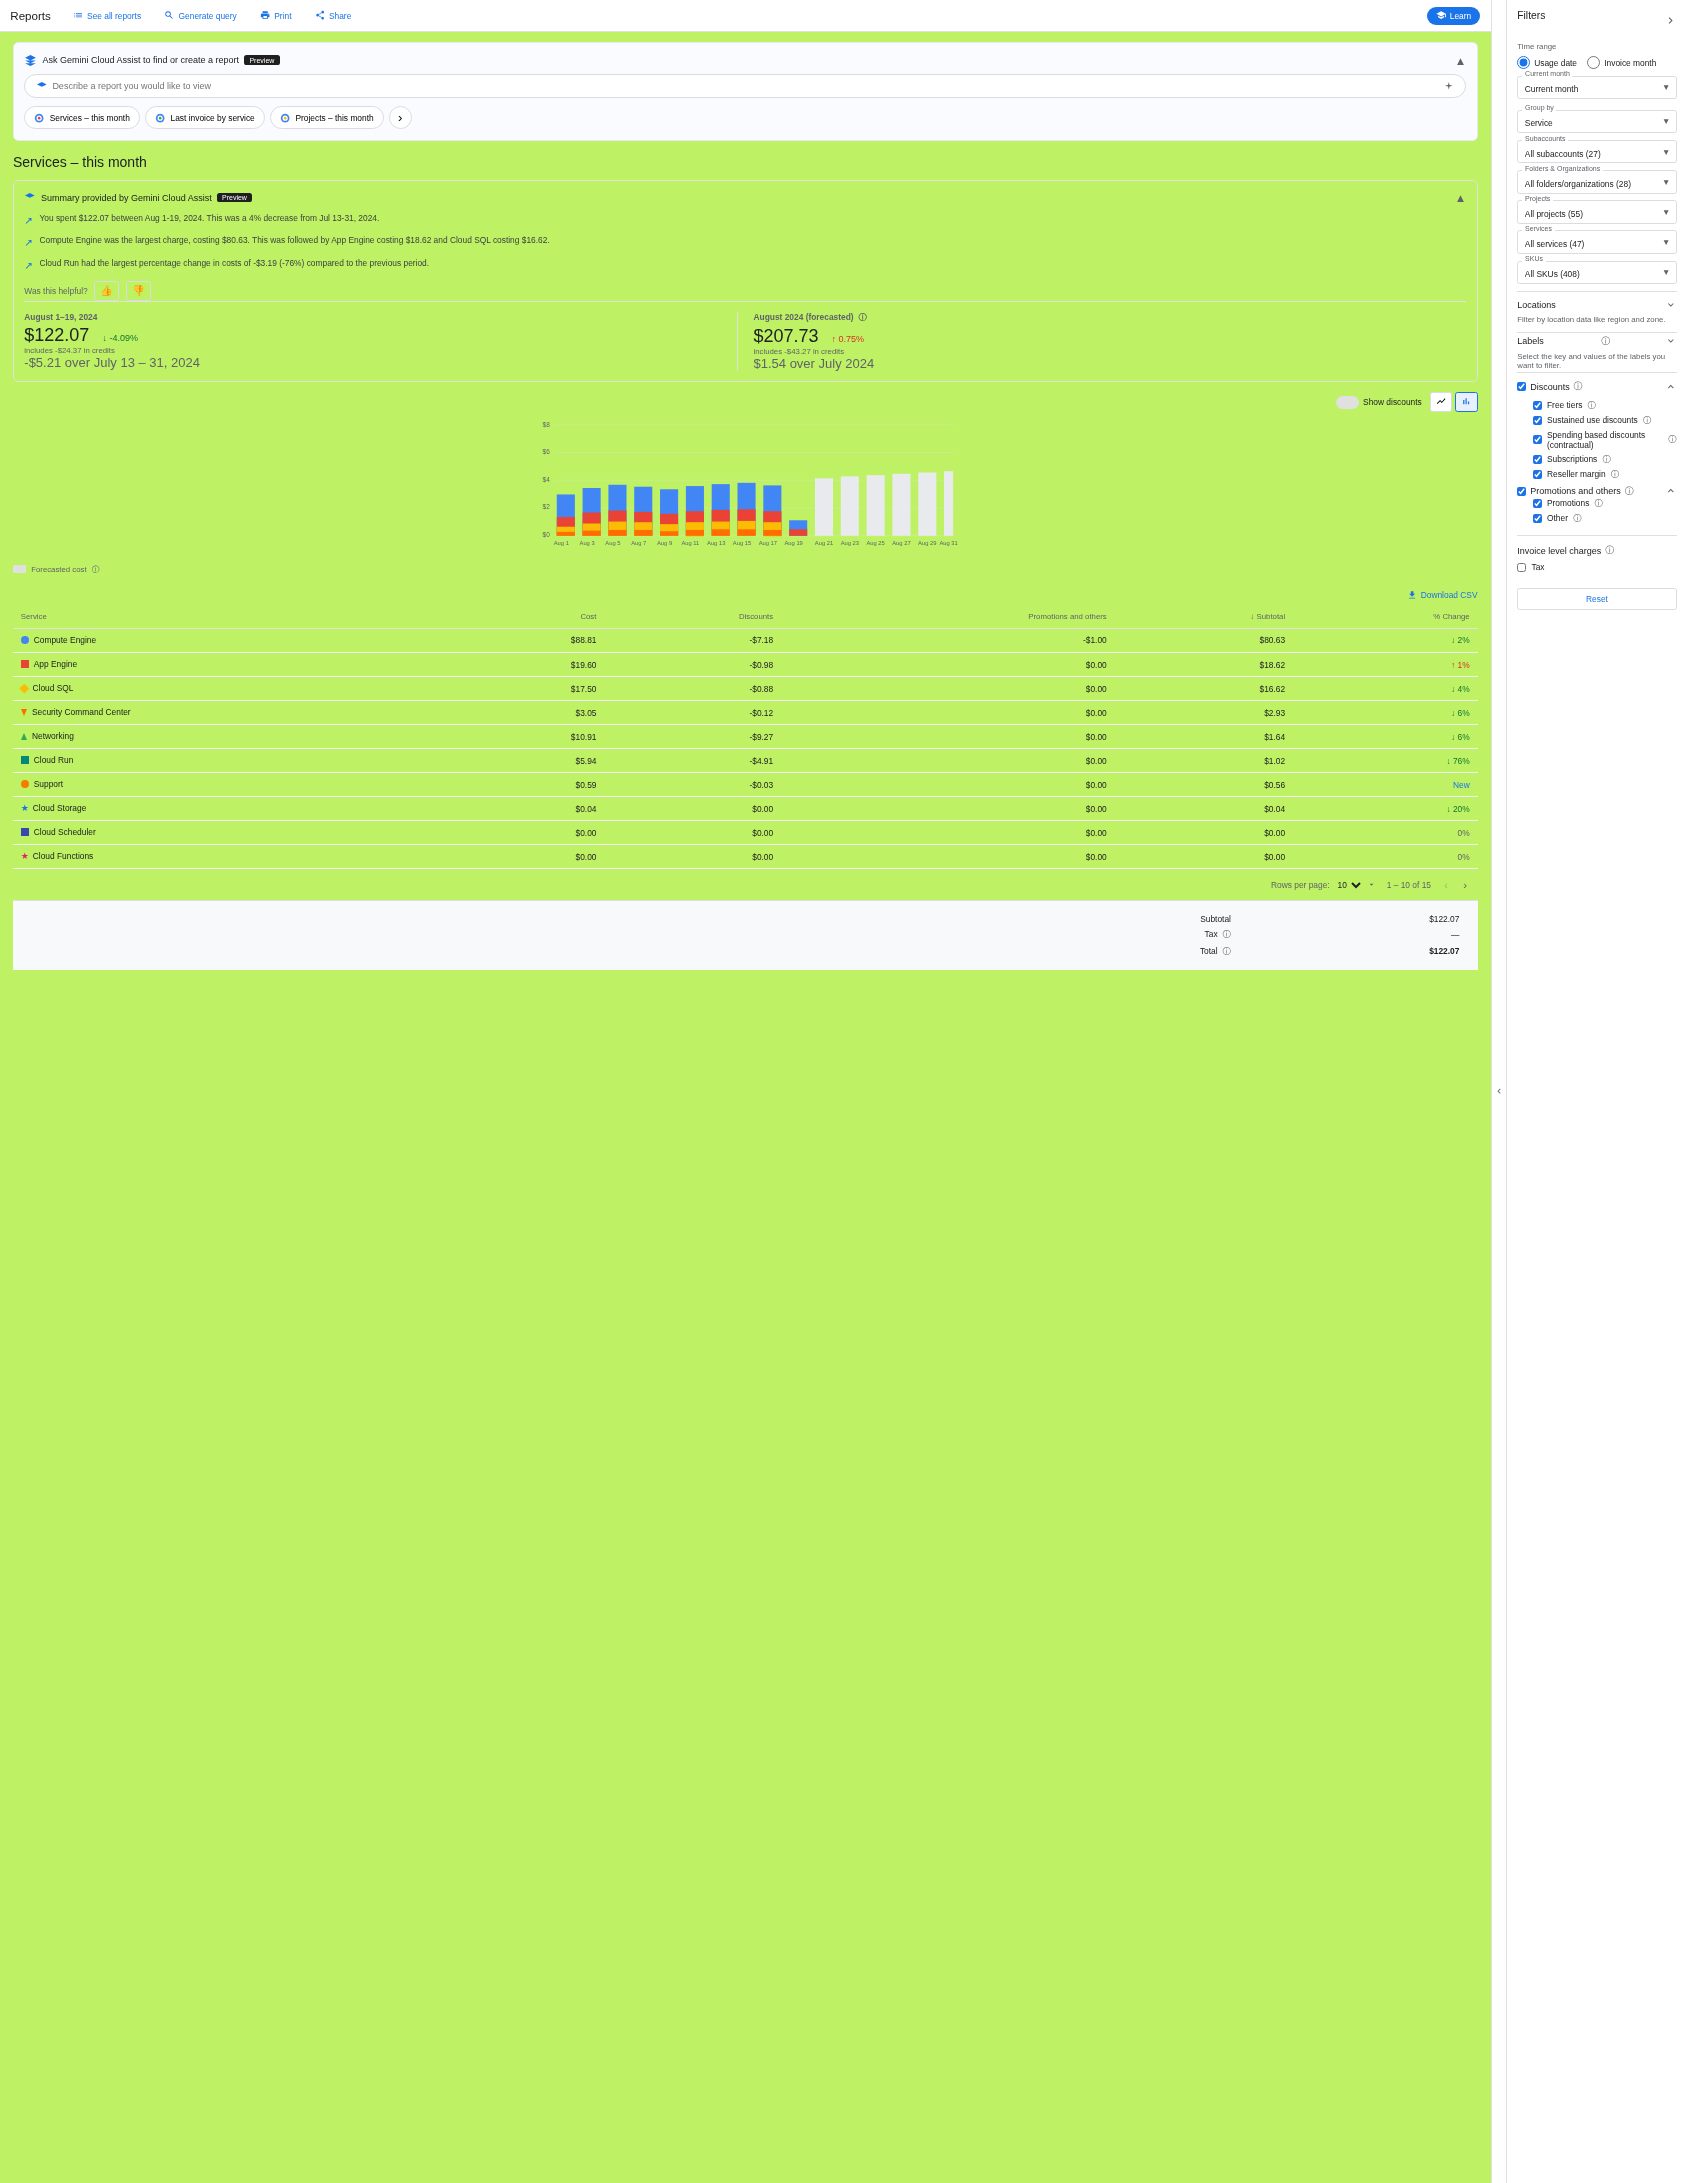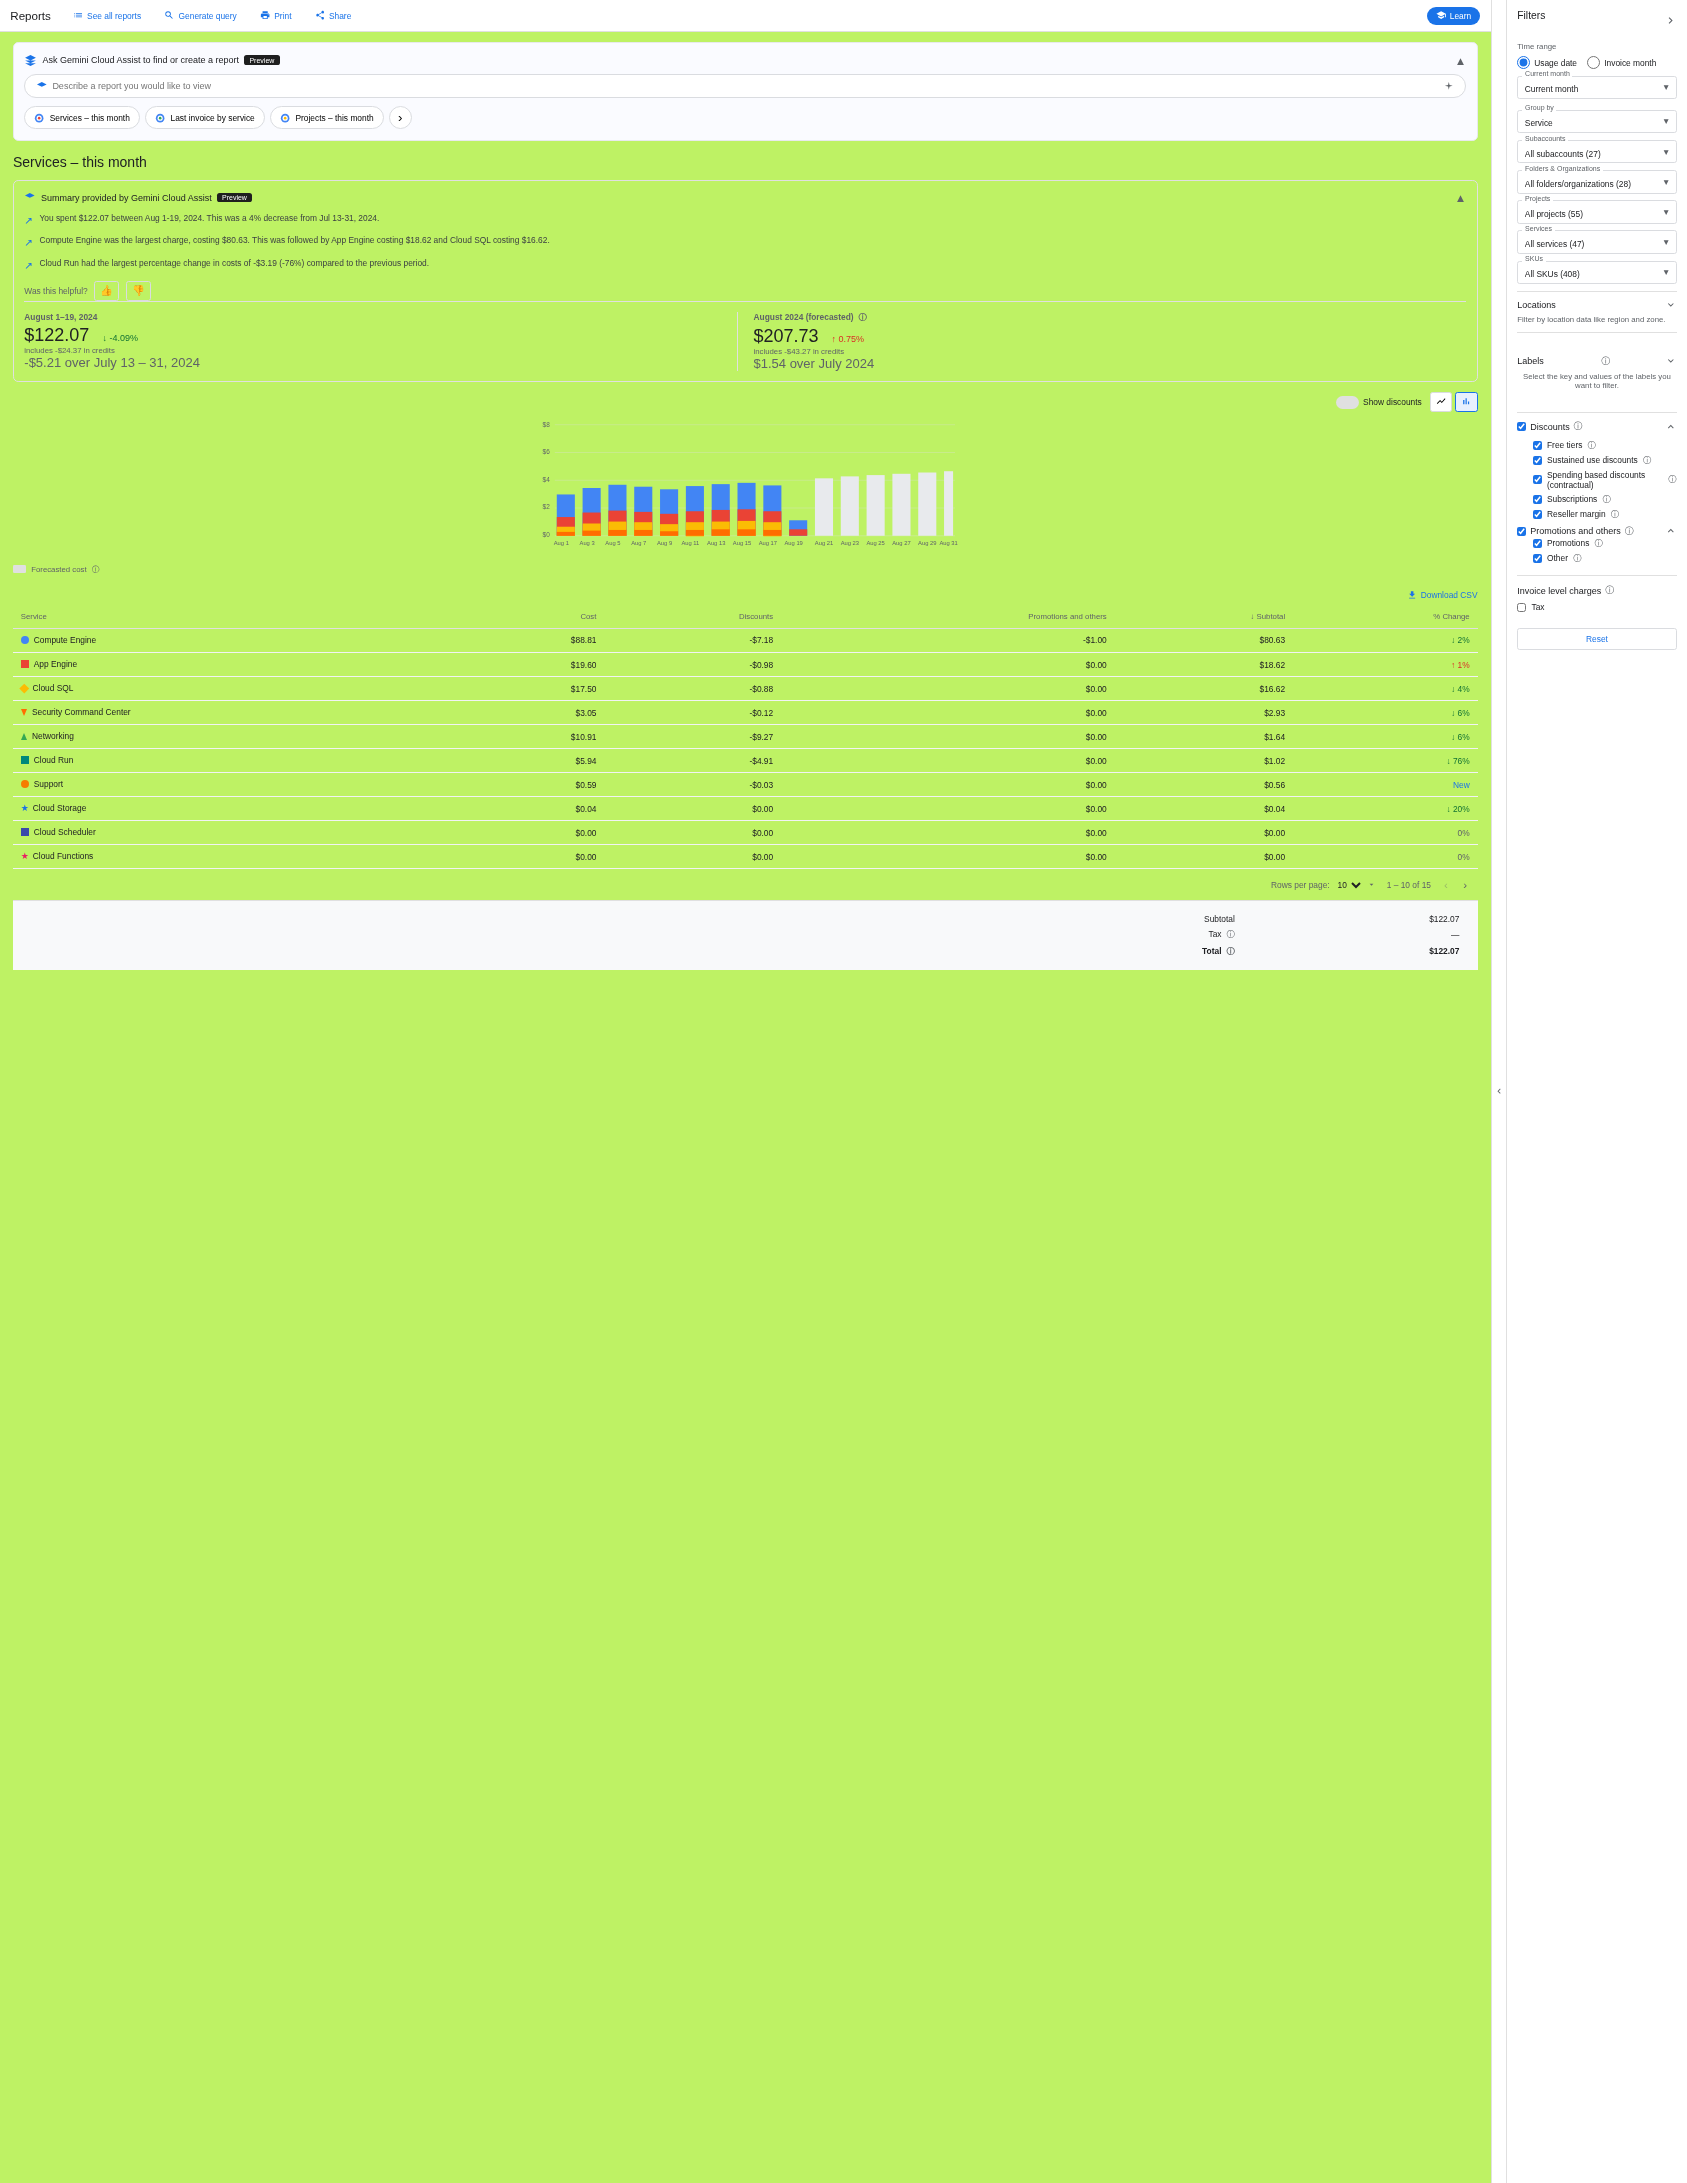--- a/index.html
+++ b/index.html
@@ -80,21 +80,21 @@
     .rows-per-page { display: flex; align-items: center; gap: 3.9px; }
     .rows-select { border: none; background: transparent; font-size: 8.4px; color: #202124; cursor: pointer; }
     .page-nav-btn { border: none; background: none; cursor: pointer; color: #5f6368; font-size: 11.6px; padding: 1.3px 2.6px; }
     .page-nav-btn:disabled { opacity: 0.38; cursor: default; }
 
     
     .totals-row { background: #f8f9fa; padding: 10.3px; border-top: 0.6px solid #e0e0e0; text-align: right; font-size: 9px; }
     .totals-table { width: 100%; }
     .totals-table td { padding: 2.6px 7.8px; border: none; }
     .totals-table .label { font-weight: 500; }
-    .totals-table .total-row td { font-weight: 700; }
+    .totals-table .total-row td { font-weight: 400; }
 
     
     .sidebar { width: 181px; border-left: 0.6px solid #e0e0e0; padding: 10.3px; overflow-y: auto; background: #fff; flex-shrink: 0; }
     .sidebar-title { font-size: 10.3px; font-weight: 500; margin-bottom: 10.3px; }
     .filter-section { margin-bottom: 10.3px; }
     .filter-label { font-size: 7.8px; color: #5f6368; margin-bottom: 5.2px; }
     .radio-row { display: flex; align-items: center; gap: 10.3px; margin-bottom: 6.5px; }
     .radio-option { display: flex; align-items: center; gap: 3.9px; font-size: 8.4px; cursor: pointer; }
     .radio-option input { accent-color: #1a73e8; }
     .select-field { width: 100%; border: 0.6px solid #dadce0; border-radius: 2.6px; padding: 5.2px 6.5px; font-size: 8.4px; background: #fff; cursor: pointer; appearance: none; -webkit-appearance: none; color: #202124; }
@@ -110,21 +110,21 @@
     .checkbox-input { accent-color: #1a73e8; width: 9px; height: 9px; }
     .invoice-section { border-top: 0.6px solid #e0e0e0; padding: 7.8px 0; }
     .invoice-label { font-size: 9px; font-weight: 500; display: flex; align-items: center; gap: 3.9px; margin-bottom: 5.2px; }
     .tax-row { display: flex; align-items: center; gap: 5.2px; font-size: 8.4px; }
     .reset-btn { width: 100%; border: 0.6px solid #dadce0; border-radius: 2.6px; padding: 5.2px; font-size: 8.4px; cursor: pointer; background: #fff; color: #1a73e8; font-weight: 500; margin-top: 7.8px; }
 
     .sidebar-toggle { width: 15.5px; display: flex; align-items: center; justify-content: center; border-left: 0.6px solid #e0e0e0; cursor: pointer; background: #fff; flex-shrink: 0; }
 
     .locations-section { border-top: 0.6px solid #e0e0e0; padding: 7.8px 0; }
     .location-desc { font-size: 7.8px; color: #5f6368; margin-top: 3.9px; }
-    .labels-section { border-top: 0.6px solid #e0e0e0; padding: 22px 0; text-align: center; }
+    .labels-section { border-top: 0.6px solid #e0e0e0; padding: 2px 0; }
     .labels-desc { font-size: 7.8px; color: #5f6368; margin-top: 3.9px; }
   </style>
 </head>
 <body>
 
 <div class="main">
   <div class="header">
     <span class="header-title">Reports</span>
     <button class="header-btn">
       <svg viewBox="0 0 24 24" fill="currentColor">

